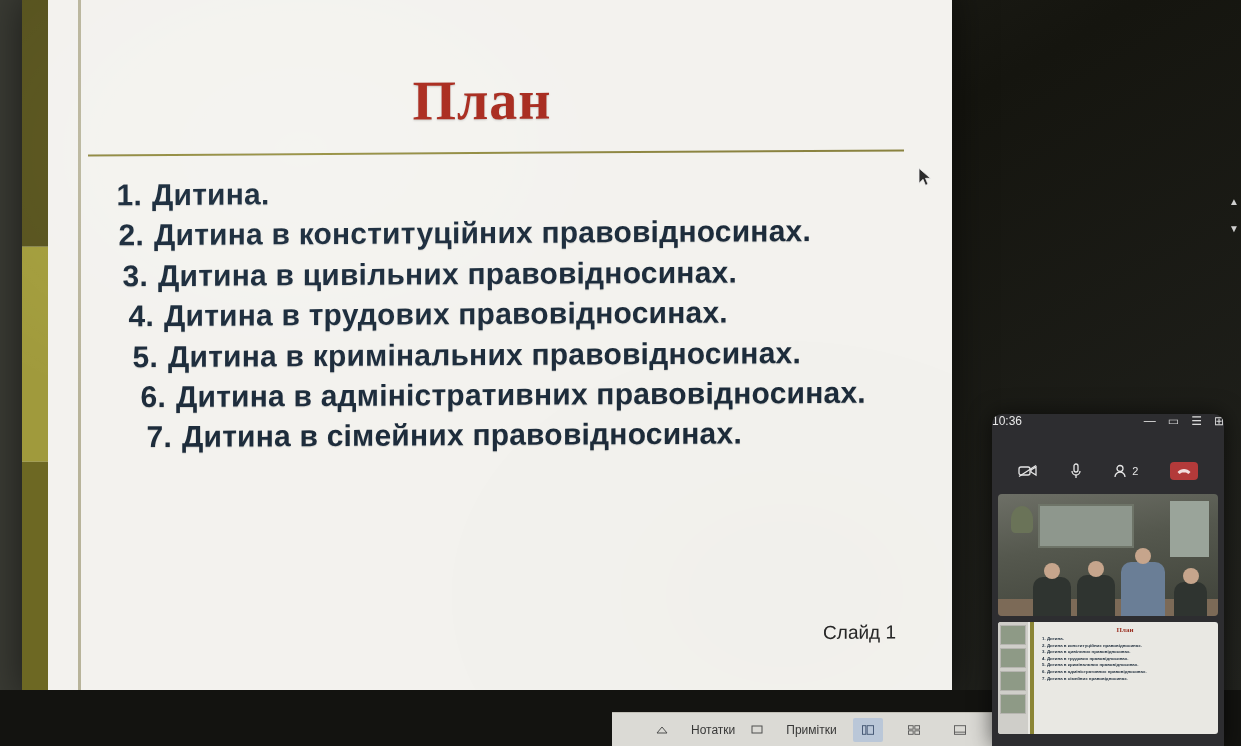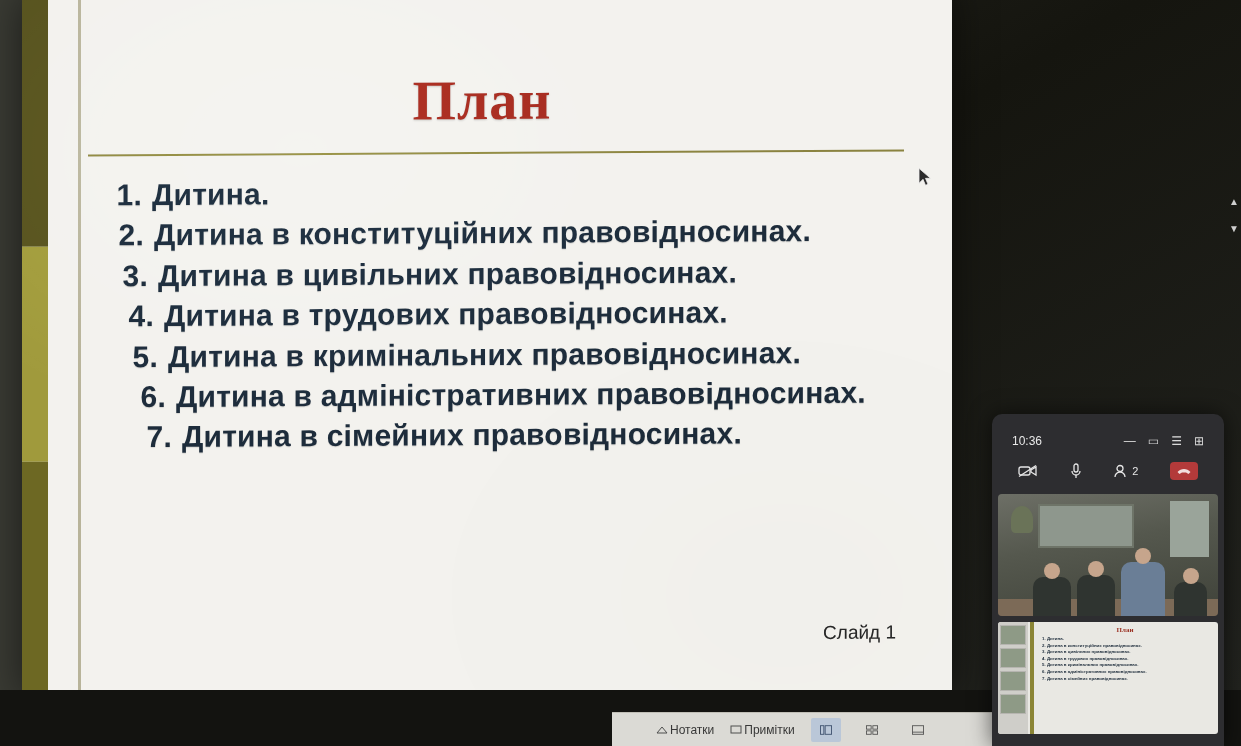--- a/index.html
+++ b/index.html
@@ -130,21 +130,21 @@
     background: #ecebe6;
     border-top: 1px solid #cfcdc5;
     display: flex;
     align-items: center;
     gap: 16px;
     padding-left: 44px;
     font-size: 12px;
     color: #3b3b3b;
     opacity: .92;
   }
-  #ppt-bar .item { display: flex; align-items: center; gap: 2px; white-space: nowrap; }
+  #ppt-bar .item { display: flex; align-items: center; gap: 23px; white-space: nowrap; }
   .mini-ico { width: 12px; height: 12px; display: inline-block; }
   .view-btn {
     width: 30px; height: 24px;
     display: flex; align-items: center; justify-content: center;
     border-radius: 2px;
   }
   .view-btn.active { background: #c9d7ea; }
 
   
   #phone {
@@ -153,22 +153,22 @@
     width: 232px; height: 332px;
     background: #2d2d30;
     border-radius: 10px 10px 0 0;
     box-shadow: 0 0 22px rgba(0,0,0,.6);
     overflow: hidden;
   }
   #phone-topbar {
     position: relative;
     height: 34px;
     display: flex;
-    align-items: flex-end;
-    padding: 0 20px;
+    align-items: flex-start;
+    padding: 0 0;
     color: #e8e8e8;
     font-size: 12px;
   }
   #phone-topbar .clock { flex: 0 0 auto; }
   #phone-topbar .win-ctrls {
     margin-left: auto;
     display: flex;
     align-items: center;
     gap: 12px;
     color: #dadada;

